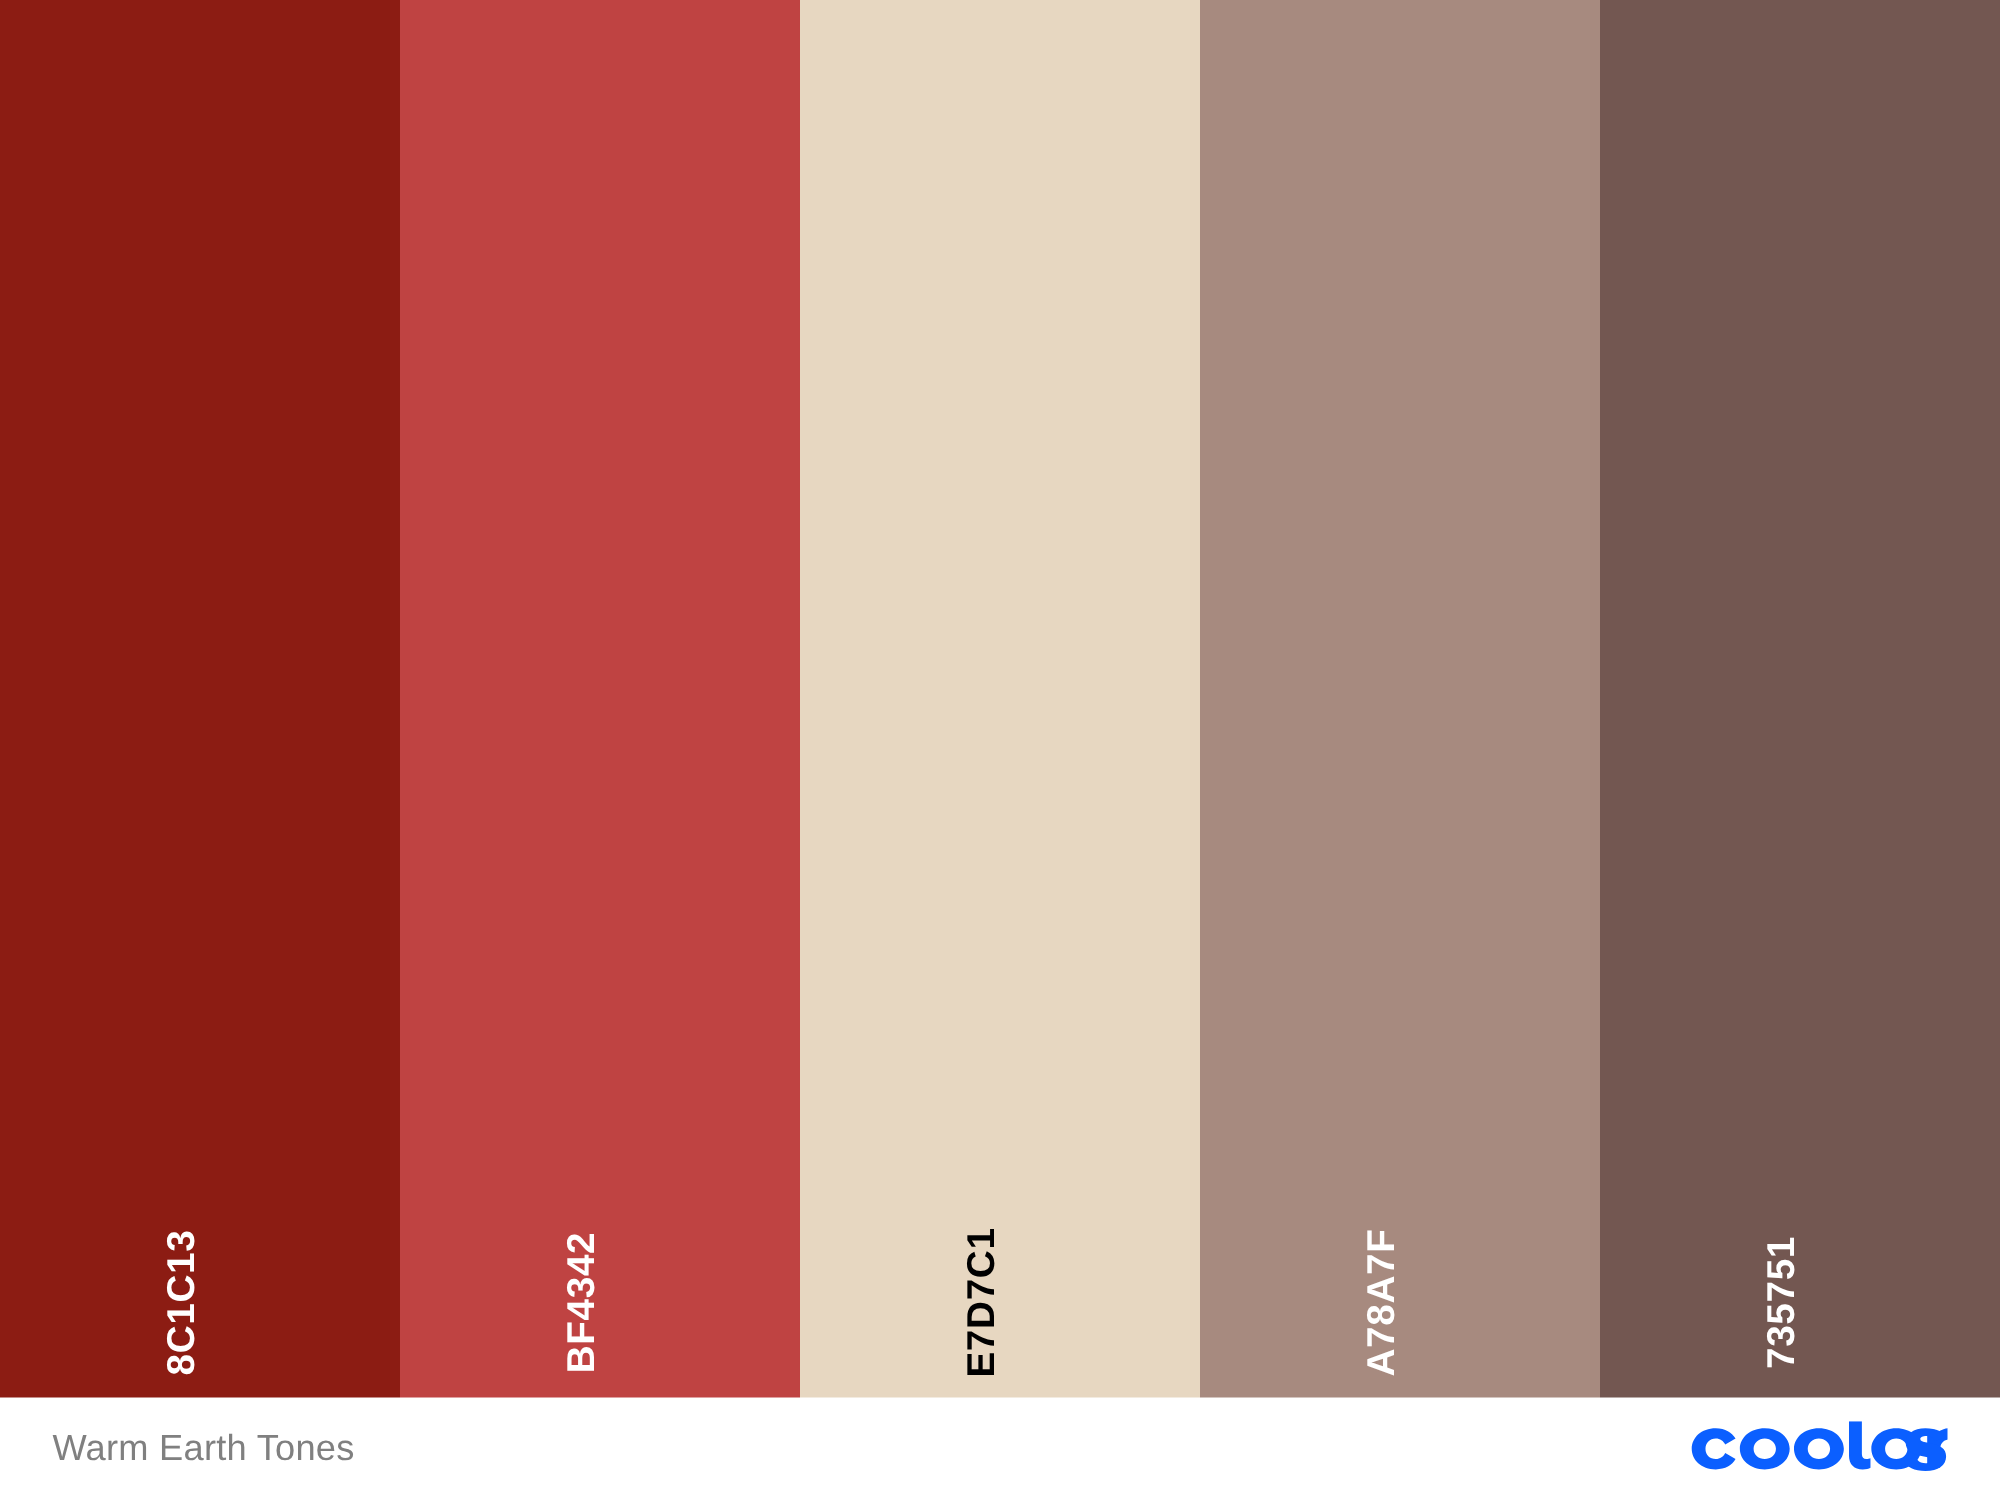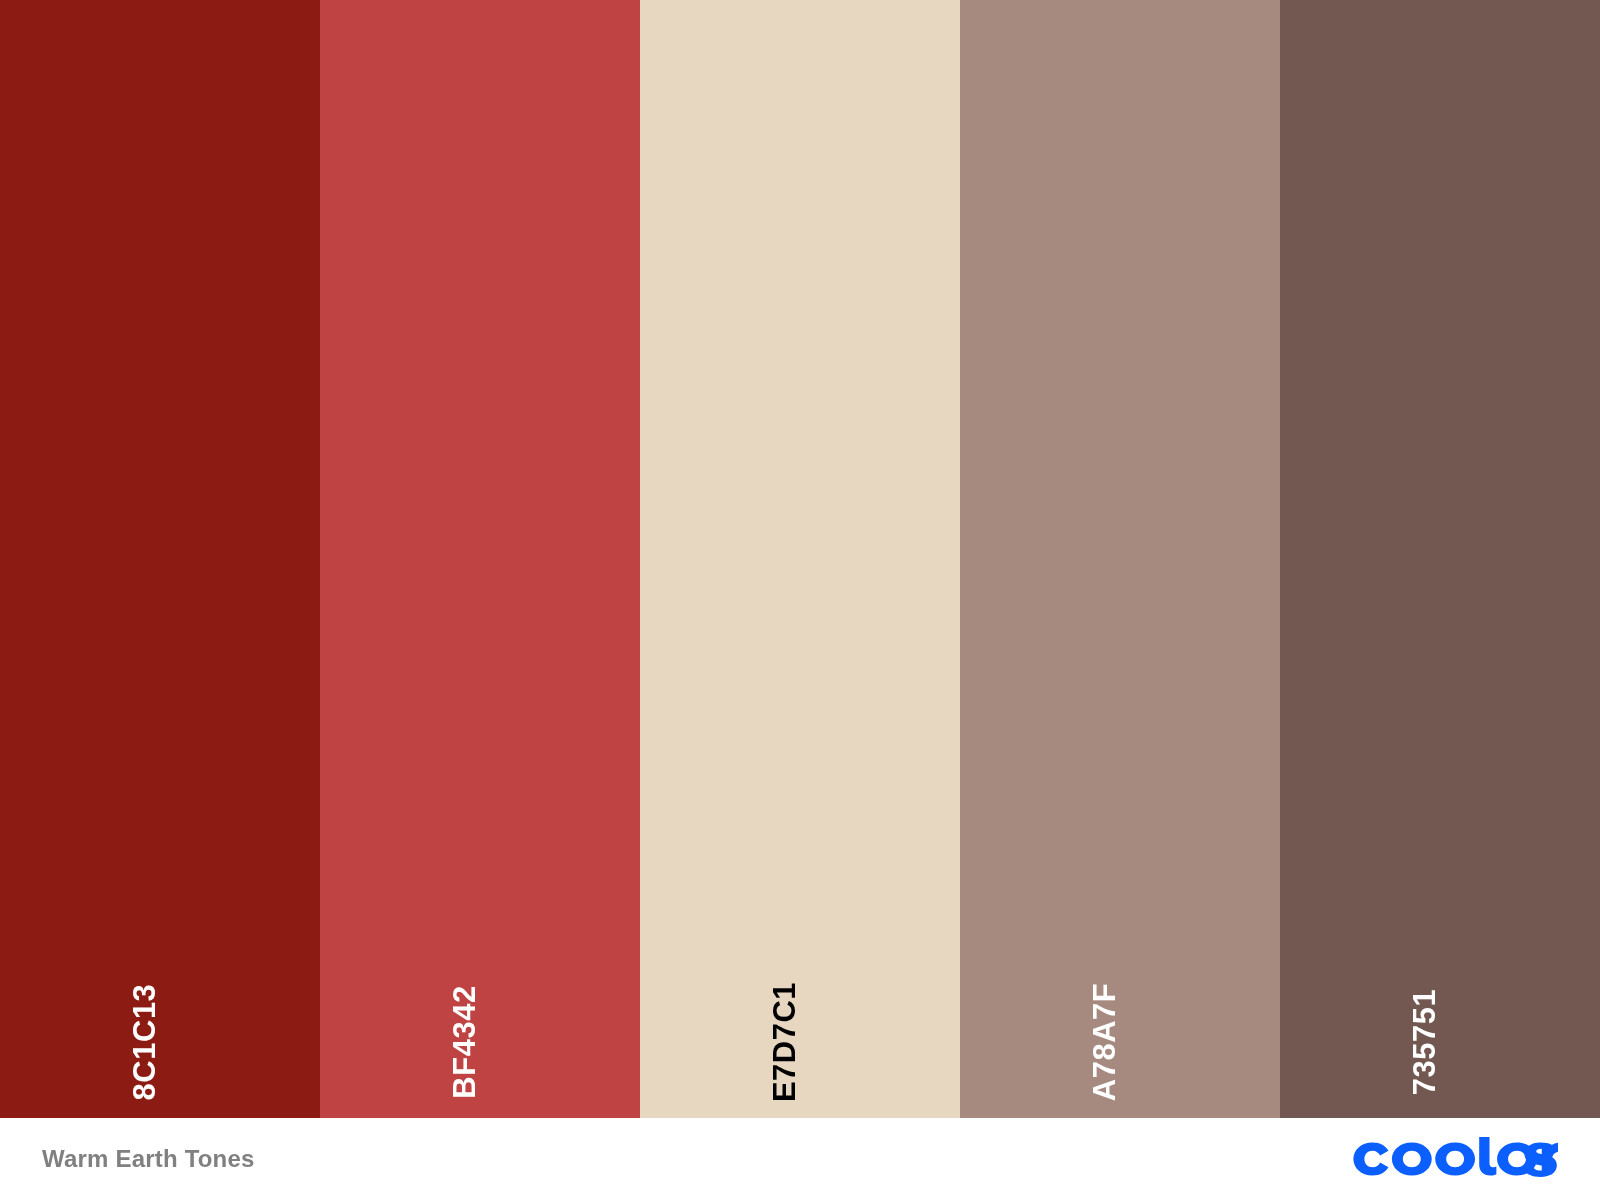--- a/index.html
+++ b/index.html
@@ -60,22 +60,22 @@
     background: #ffffff;
     display: flex;
     flex-direction: row;
     align-items: center;
     justify-content: space-between;
     padding: 0 42px 0 42px;
   }
 
   #palette-title {
     font-family: "Liberation Sans", "DejaVu Sans", sans-serif;
-    font-size: 24px;
-    font-weight: bold;
+    font-size: 29px;
+    font-weight: normal;
     color: #808080;
     letter-spacing: 0.2px;
     line-height: 1;
   }
 
   #coolors-logo {
     display: flex;
     align-items: center;
     height: 44px;
   }

